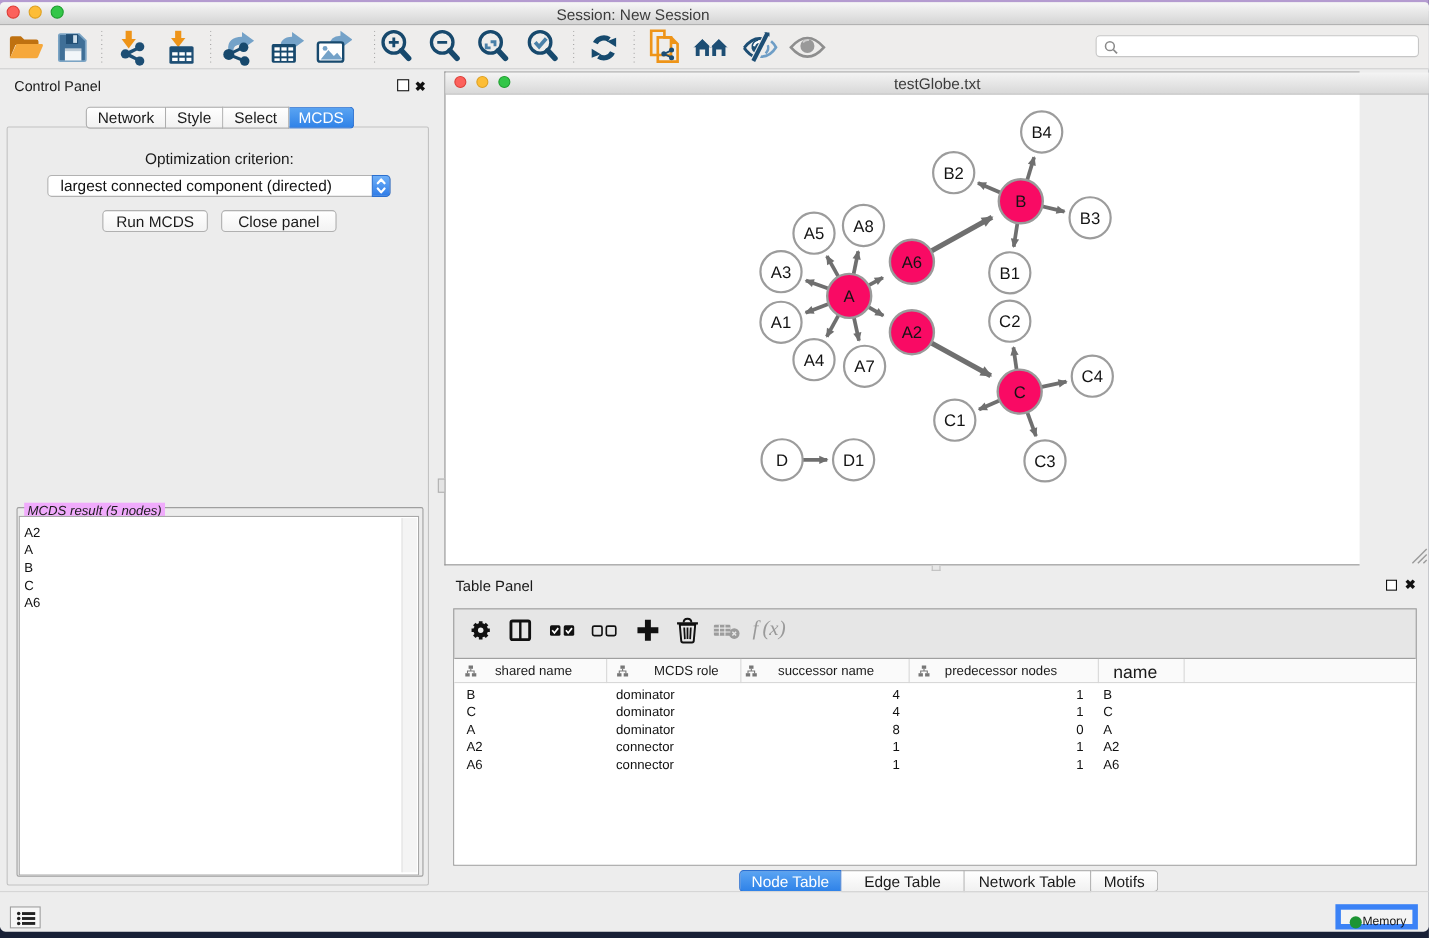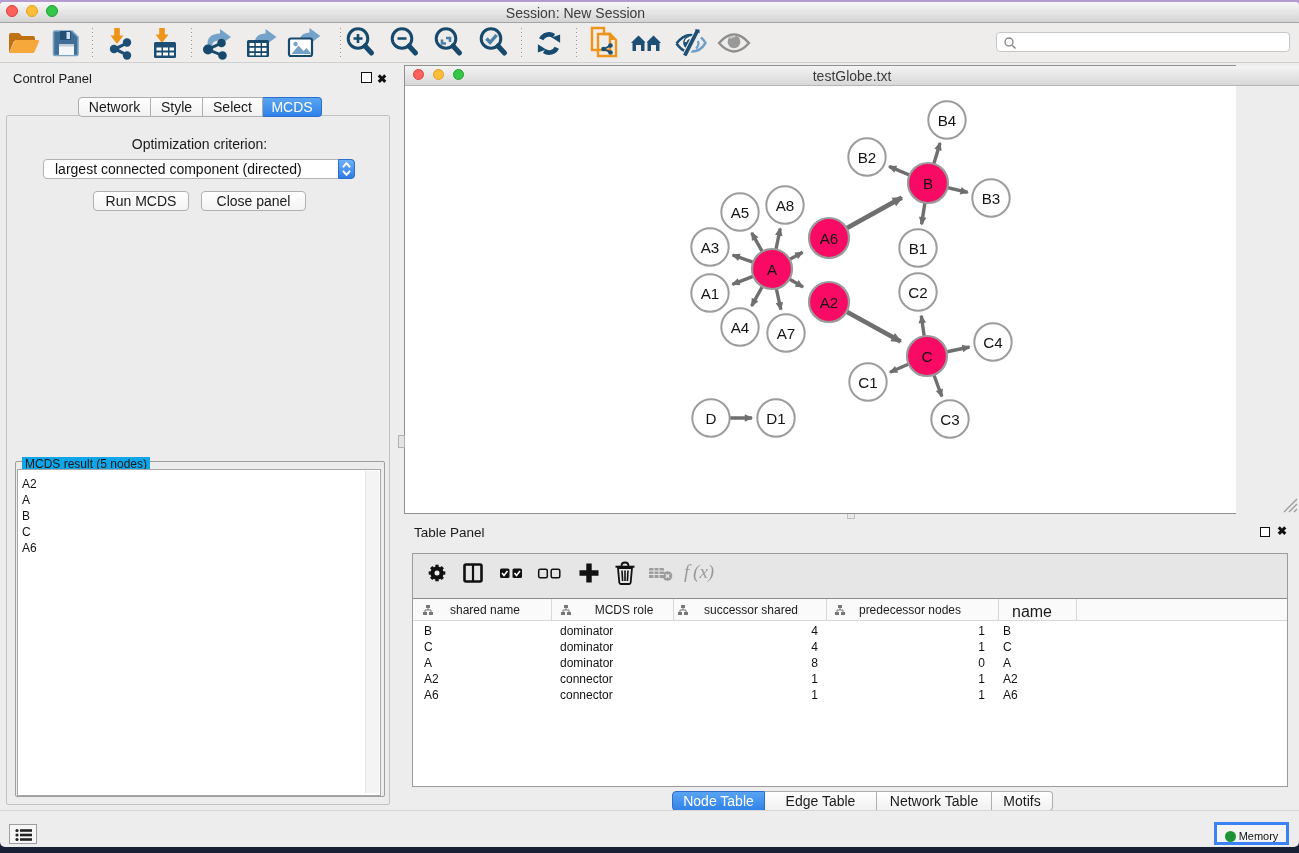--- a/index.html
+++ b/index.html
@@ -19,21 +19,21 @@
 #title-text { left:0; top:3px; width:1151px; text-align:center; font-size:14px; color:#3c3c3c; }
 
 #toolbar { left:0; top:21px; width:1299px; height:40px; background:#eeedec; border-bottom:1px solid #d0d0d0; }
 .tsep { top:4px; height:31px; width:1px;
   background-image:linear-gradient(#999 25%, rgba(0,0,0,0) 25%); background-size:1px 4px; }
 #searchbox { left:996px; top:30px; width:294px; height:20px; background:#fff;
   border:1px solid #c6c6c6; border-radius:4px; }
 
 #statusline { left:0; top:808px; width:1299px; height:1px; background:#d6d6d6; }
 #listbtn { left:9px; top:822px; width:28px; height:20px; background:#f6f6f6; border:1px solid #9e9e9e; }
-#membtn { left:1214px; top:820px; width:75px; height:23px; background:#f4f4f4; border:3px solid #3b82f6;
+#membtn { left:1214px; top:820px; width:75px; height:23px; background:#f4f4f4; border:5px solid #3b82f6;
   font-size:11px; color:#111; text-align:center; line-height:22px; }
 #memdot { left:8px; top:6px; width:11px; height:11px; border-radius:50%; background:#1d9434; }
 
 #cp-title { left:13px; top:69px; font-size:13px; color:#1a1a1a; }
 .wbtn { top:70px; font-size:12px; color:#111; }
 #cp-panel { left:6px; top:113px; width:384px; height:690px; background:#ececec; border:1px solid #c2c2c2; border-radius:2px; }
 .tabstrip { height:20px; display:flex; }
 .tab { height:20px; background:linear-gradient(#ffffff,#f1f1f1); border:1px solid #aeaeae; border-left:none;
   font-size:14px; color:#1a1a1a; text-align:center; line-height:19px; }
 .tab.first { border-left:1px solid #aeaeae; border-radius:4px 0 0 4px; }
@@ -43,21 +43,21 @@
 #opt-label { left:4px; top:134px; width:391px; text-align:center; font-size:14px; color:#1a1a1a; }
 #dropdown { left:43px; top:157px; width:312px; height:20px; background:#fff; border:1px solid #b2b2b2; border-radius:4px; }
 #dd-text { left:11px; top:1px; font-size:14px; color:#111; }
 #dd-cap { right:-1px; top:-1px; width:17px; height:20px; border-radius:0 4px 4px 0;
   background:linear-gradient(#6fb0f8,#2f7ce8); border:1px solid #2a6fd0; }
 .btn { height:20px; background:linear-gradient(#ffffff,#f3f3f3); border:1px solid #b0b0b0; border-radius:4px;
   font-size:14px; color:#1a1a1a; text-align:center; line-height:19px; }
 #btn-run { left:93px; top:189px; width:96px; }
 #btn-close { left:201px; top:189px; width:105px; }
 #mcds-group { left:15px; top:459px; width:370px; height:336px; border:1px solid #9f9f9f; border-radius:2px; }
-#mcds-title { left:22px; top:455px; font-size:12px; color:#1a1a1a; background:#0ea5e9; padding:0 3px; }
+#mcds-title { left:22px; top:455px; font-size:12px; color:#1a1a1a; background:#f0abfc; padding:0 3px;font-style:italic; }
 #mcds-list { left:17px; top:467px; width:364px; height:327px; background:#fff; border:1px solid #a8a8a8;
   font-size:12px; color:#111; line-height:16px; padding:6px 0 0 4px; }
 #mcds-scroll { right:1px; top:1px; width:14px; height:322px; background:#f4f4f4; border-left:1px solid #e2e2e2; }
 
 #netwin { left:404px; top:63px; width:832px; height:449px; background:#fff; border:1px solid #8f8f8f; border-right:none; }
 #netwin-tb { left:0; top:0; width:894px; height:20px; background:linear-gradient(#f4f4f4,#d8d8d8); border-bottom:1px solid #b5b5b5; }
 .tl2 { width:11px; height:11px; border-radius:50%; top:3px; }
 #netwin-title { left:0; top:2px; width:894px; text-align:center; font-size:14px; color:#3c3c3c; }
 #lgrip { left:398px; top:433px; width:7px; height:13px; background:#e4e4e4; border:1px solid #b0b0b0; }
 #bgrip { left:847px; top:512px; width:8px; height:5px; background:#e8e8e8; border:1px solid #c0c0c0; border-top:none; }
@@ -406,21 +406,21 @@
 <div class="abs" style="left:271px;top:7px;width:40px;font-family:'Liberation Serif',serif;font-style:italic;font-size:19px;color:#9a9a9a;">f (x)</div>
     <div class="abs" id="tp-table">
       <div class="abs" id="tp-header"></div>
       <div class="abs" style="left:138px;top:0;width:1px;height:22px;background:#d8d8d8;"></div>
 <div class="abs" style="left:260px;top:0;width:1px;height:22px;background:#d8d8d8;"></div>
 <div class="abs" style="left:413px;top:0;width:1px;height:22px;background:#d8d8d8;"></div>
 <div class="abs" style="left:585px;top:0;width:1px;height:22px;background:#d8d8d8;"></div>
 <div class="abs" style="left:663px;top:0;width:1px;height:22px;background:#d8d8d8;"></div>
 <div class="abs" style="left:-8px;top:4px;width:160px;text-align:center;font-size:12px;color:#1a1a1a;">shared name</div>
 <div class="abs" style="left:131px;top:4px;width:160px;text-align:center;font-size:12px;color:#1a1a1a;">MCDS role</div>
-<div class="abs" style="left:258px;top:4px;width:160px;text-align:center;font-size:12px;color:#1a1a1a;">successor shared</div>
+<div class="abs" style="left:258px;top:4px;width:160px;text-align:center;font-size:12px;color:#1a1a1a;">successor name</div>
 <div class="abs" style="left:417px;top:4px;width:160px;text-align:center;font-size:12px;color:#1a1a1a;">predecessor nodes</div>
 <div class="abs" style="left:539px;top:4px;width:160px;text-align:center;font-size:16px;color:#1a1a1a;">name</div>
 <svg class="abs" style="left:9px;top:5px;" width="12" height="12" viewBox="0 0 12 12">
           <g fill="#777">
             <rect x="4" y="1" width="4" height="3"></rect>
             <rect x="1" y="8" width="4" height="3"></rect>
             <rect x="7" y="8" width="4" height="3"></rect>
             <path d="M6,4 v2 M3,8 v-2 h6 v2" stroke="#777" stroke-width="1" fill="none"></path>
           </g>
         </svg>

